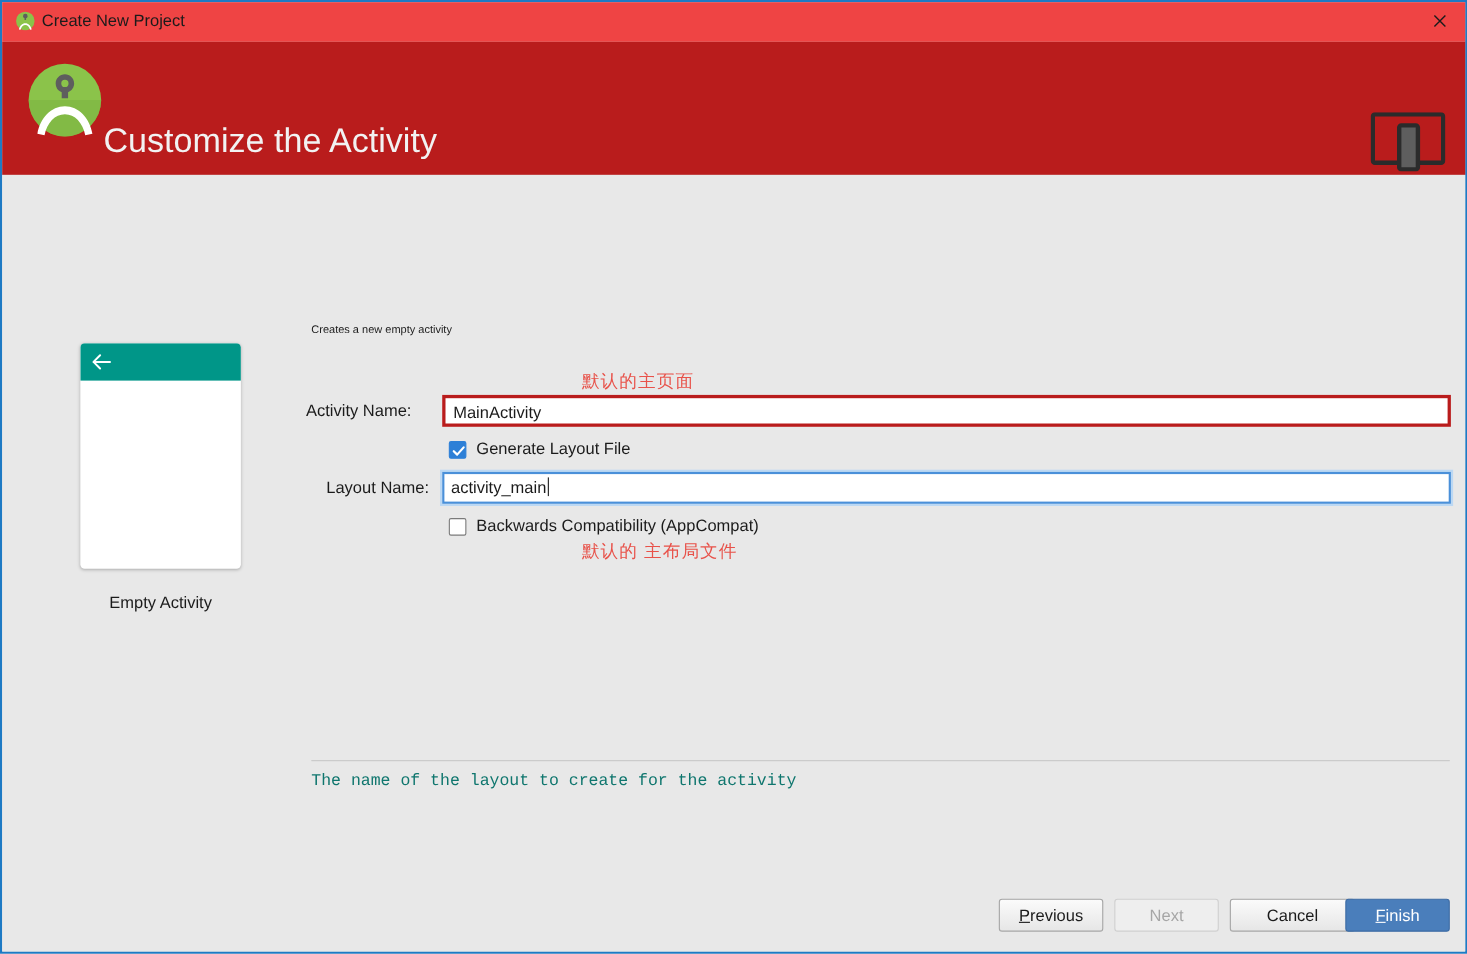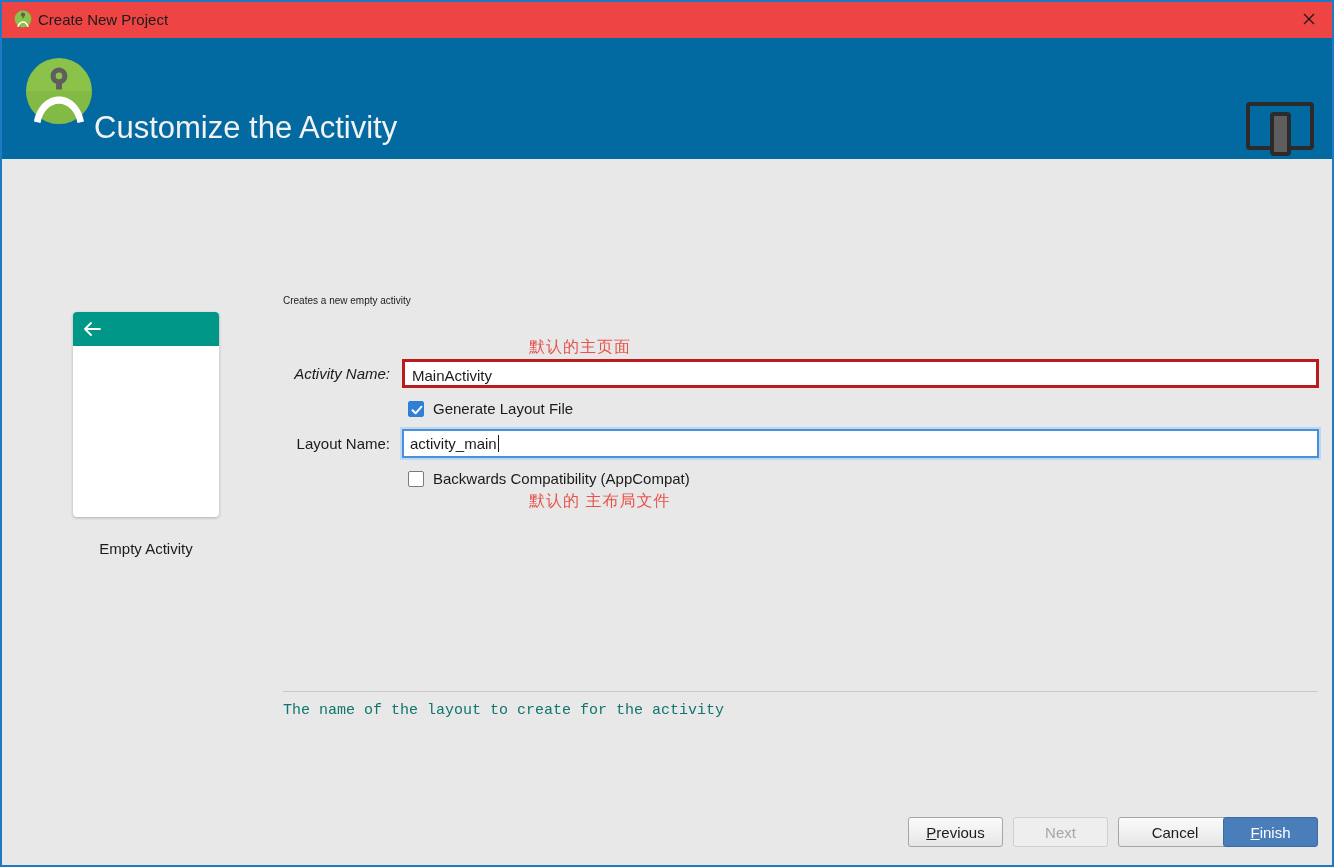--- a/index.html
+++ b/index.html
@@ -56,21 +56,21 @@
     cursor: pointer;
   }
   #close-btn svg { display:block; }
 
   
   #header {
     position: absolute;
     left: 0; top: 36px;
     width: 1330px;
     height: 121px;
-    background: #0369a1;
+    background: #b91c1c;
   }
   #header-logo {
     position: absolute;
     left: 21px; top: 17px;
     width: 72px; height: 72px;
   }
   #header-title {
     position: absolute;
     left: 92px; top: 72px;
     font-size: 31px;
@@ -137,21 +137,21 @@
     white-space: nowrap;
   }
   .field-label {
     position: absolute;
     width: 108px;
     text-align: right;
     font-size: 15px;
     color: #1b1b1b;
     white-space: nowrap;
   }
-  #label-activity-name { left: 280px; top: 206px; font-style: italic; }
+  #label-activity-name { left: 264px; top: 206px; }
   #label-layout-name   { left: 280px; top: 276px; }
 
   .text-field {
     position: absolute;
     left: 400px;
     width: 917px;
     height: 29px;
     background: #ffffff;
     box-sizing: border-box;
     font-family: "Liberation Sans", sans-serif;

